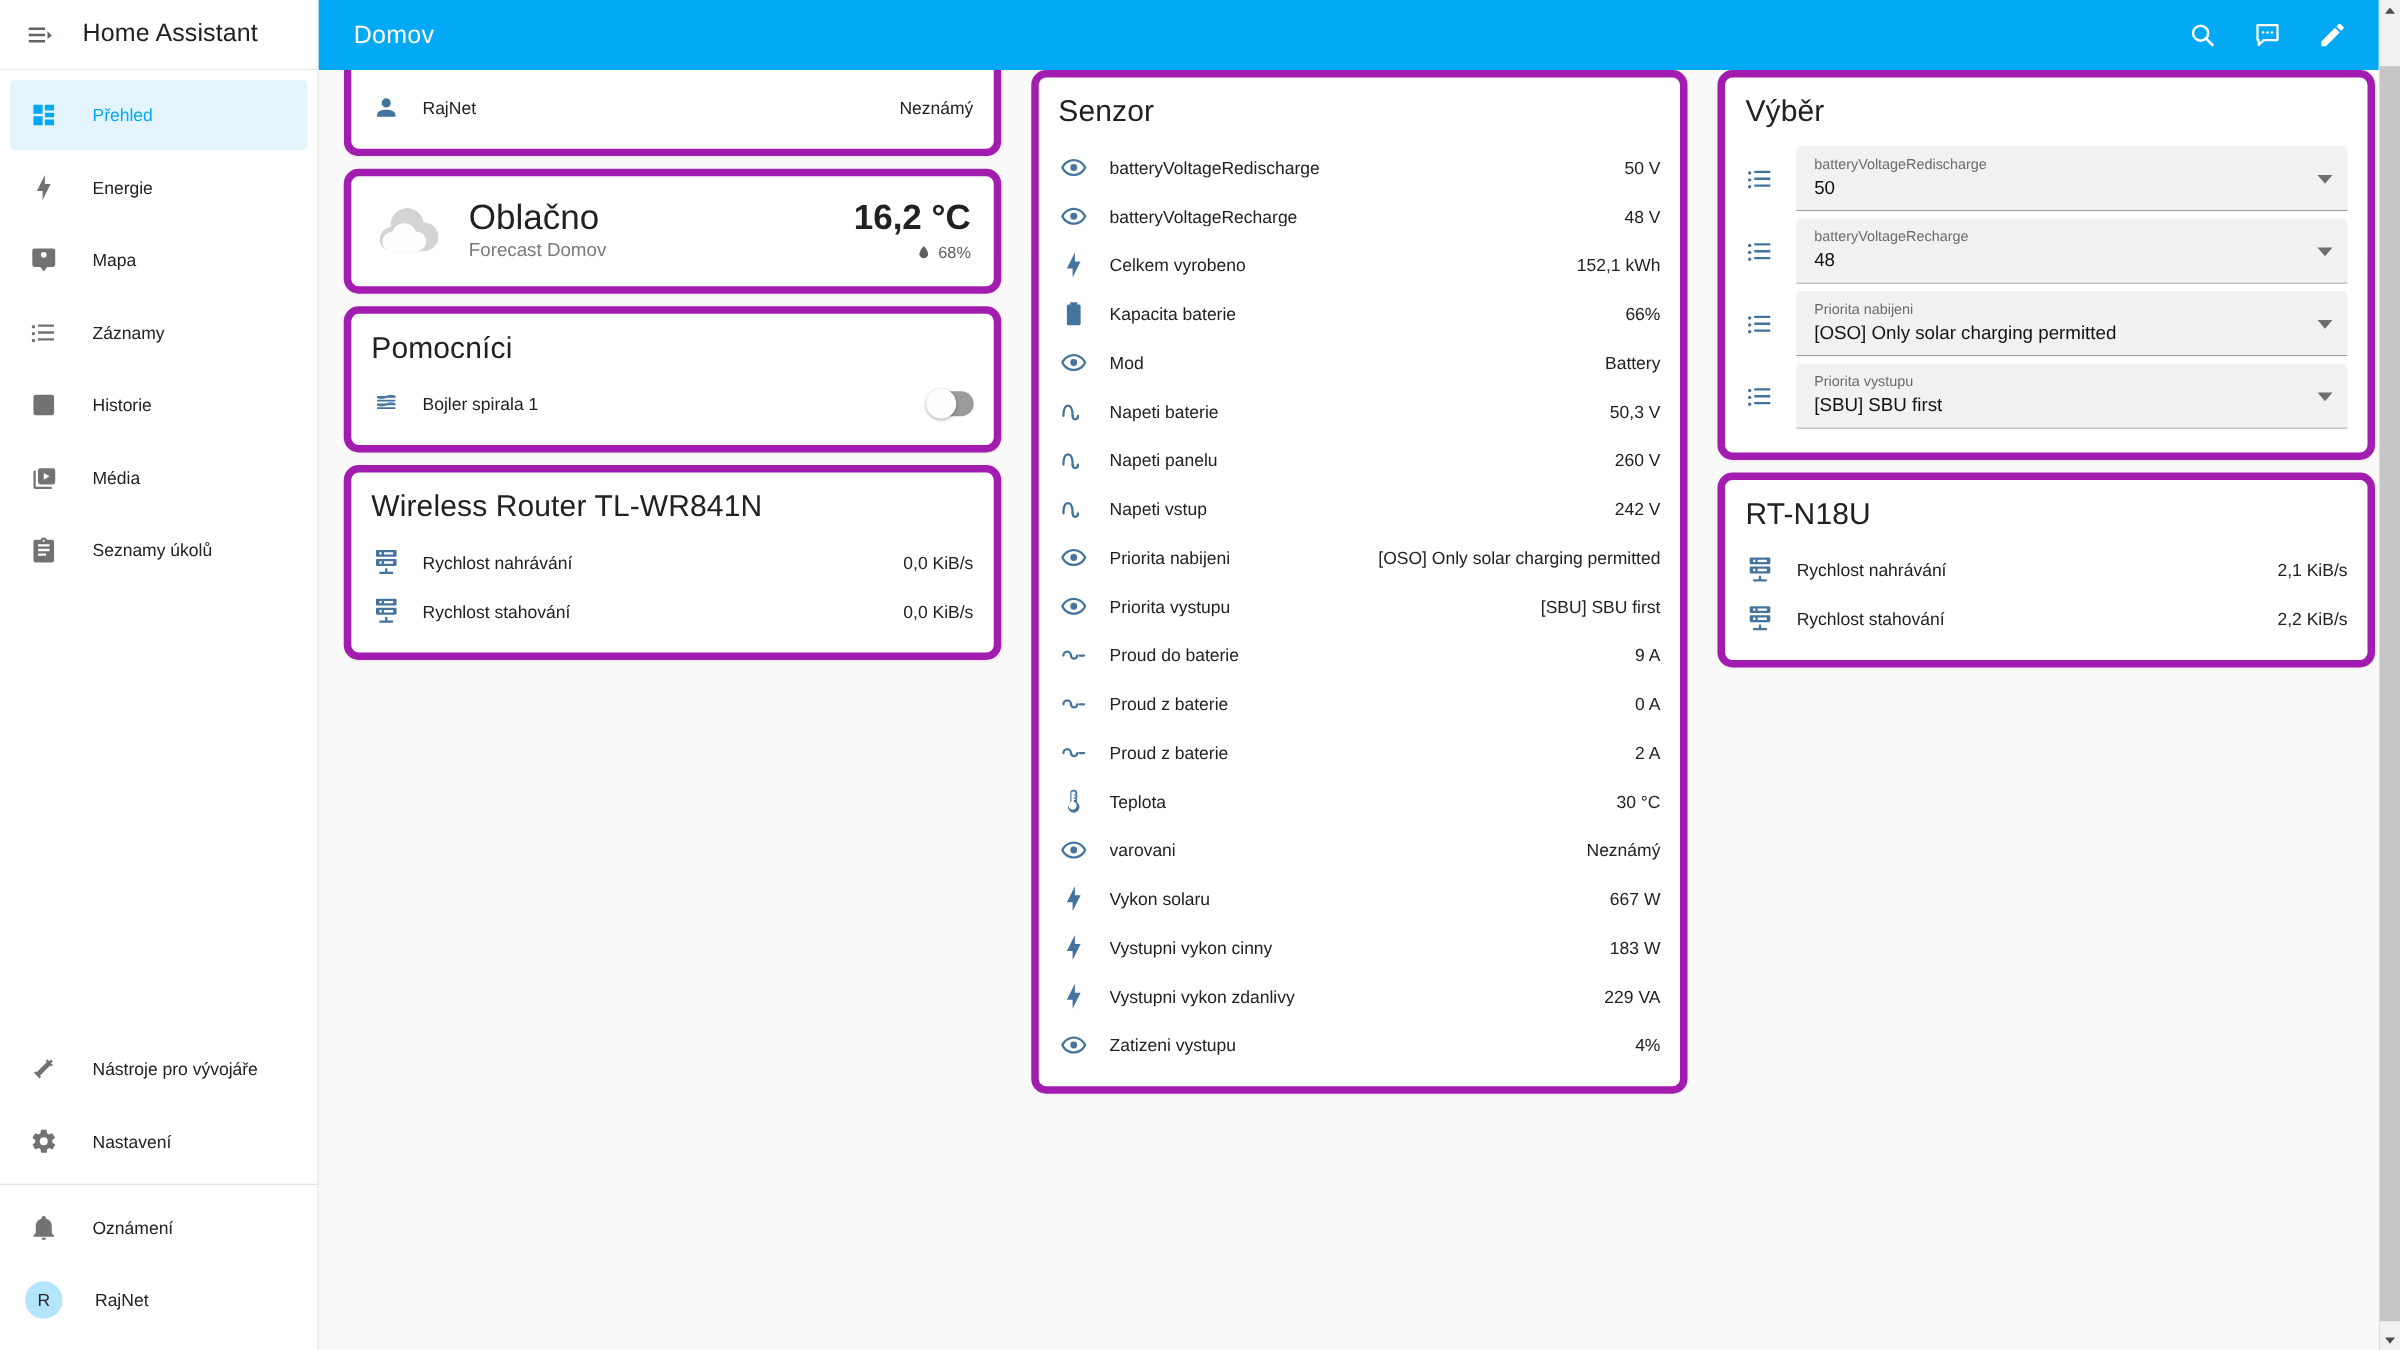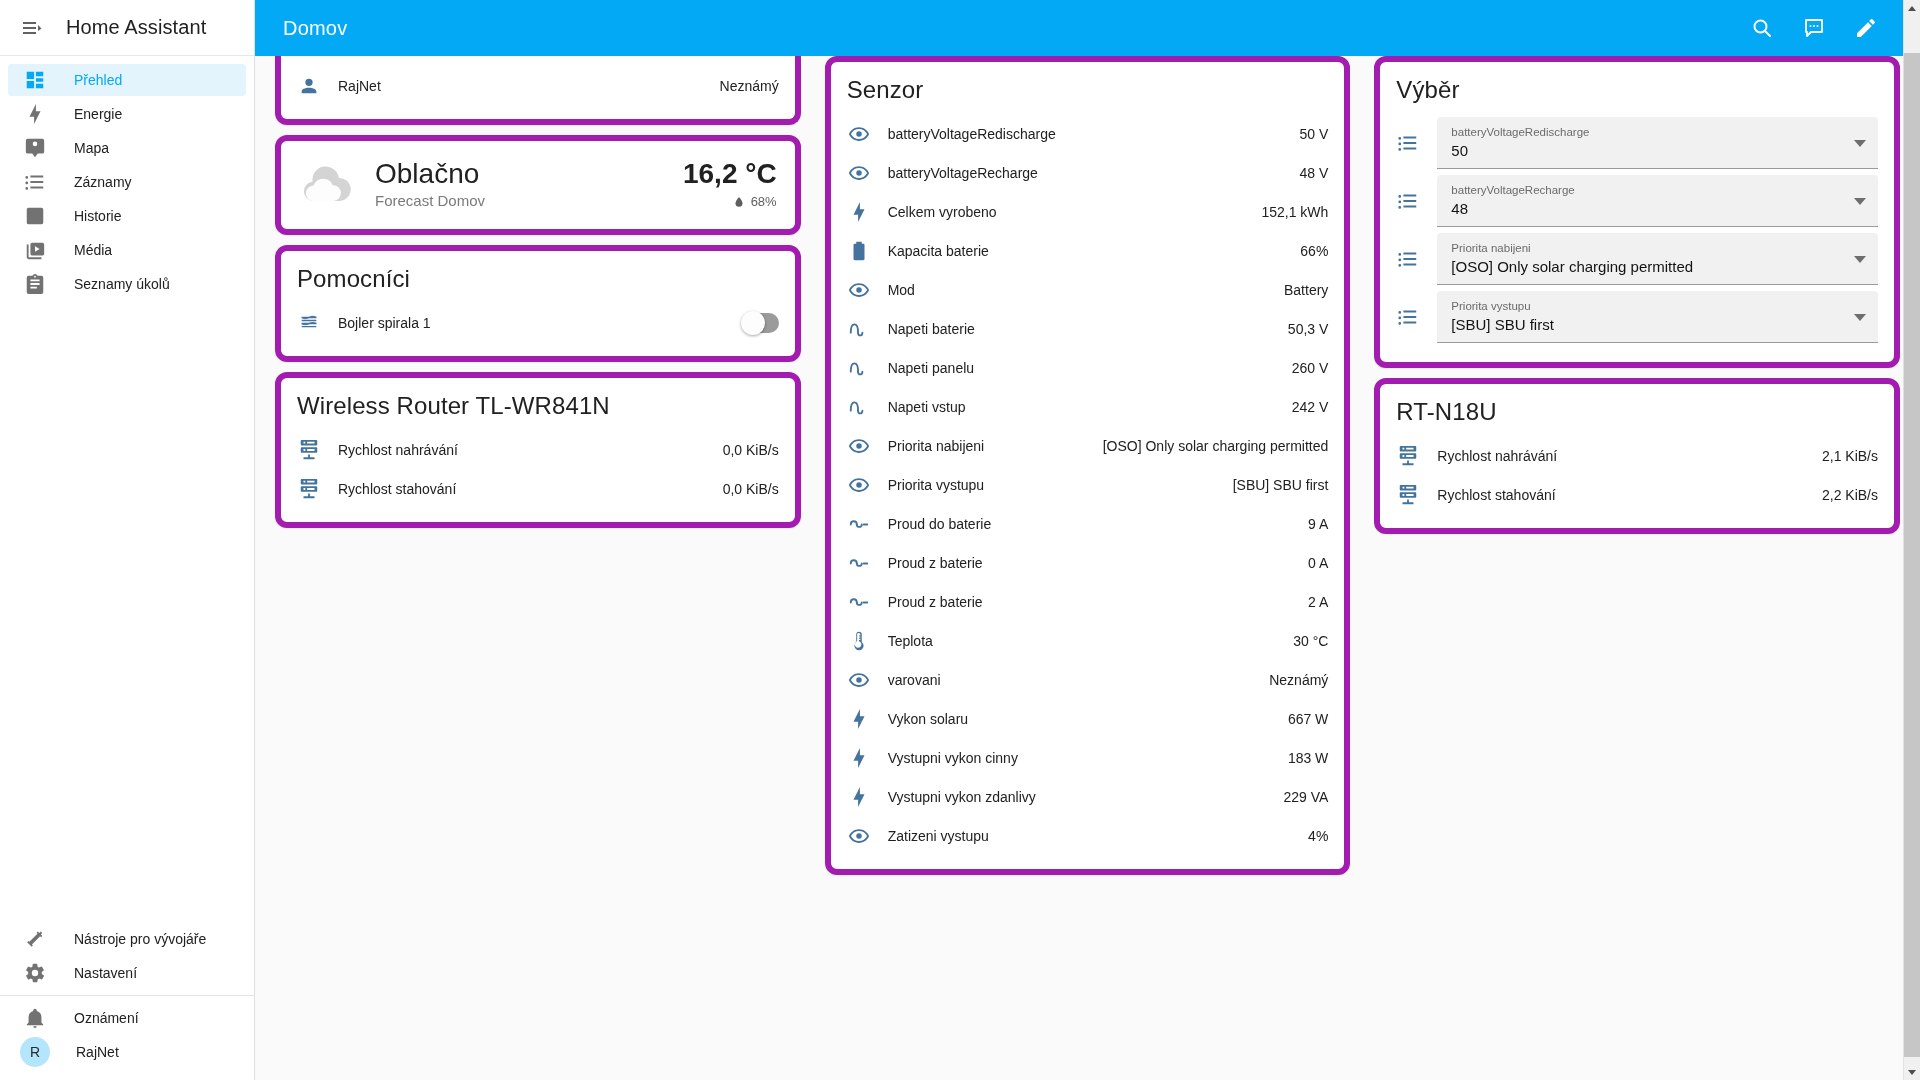--- a/index.html
+++ b/index.html
@@ -30,21 +30,21 @@
     color: #5f6368; cursor: pointer; flex: 0 0 40px;
   }
   .sb-title {
     font-size: 20px; font-weight: 400; color: #212121;
     margin-left: 14px; white-space: nowrap; letter-spacing: .1px;
   }
   .sb-items { padding-top: 6px; flex: 1 1 auto; overflow: hidden; }
   .sb-bottom { padding-bottom: 10px; }
   .sb-divider { height: 1px; background: #e4e4e4; margin: 6px 0; }
   .sb-item {
-    height: 32px; margin: 2px 8px; border-radius: 4px;
+    height: 56px; margin: 2px 8px; border-radius: 4px;
     display: flex; align-items: center; padding: 0 10px;
     cursor: pointer; color: #3c3c3c;
   }
   .sb-item .ic {
     width: 26px; height: 26px; flex: 0 0 26px;
     display: flex; align-items: center; justify-content: center; color: #727272;
     margin-left: 4px;
   }
   .sb-item .lbl { margin-left: 26px; font-size: 14px; color: #212121; white-space: nowrap; }
   .sb-item.active { background: #e3f4fd; }

